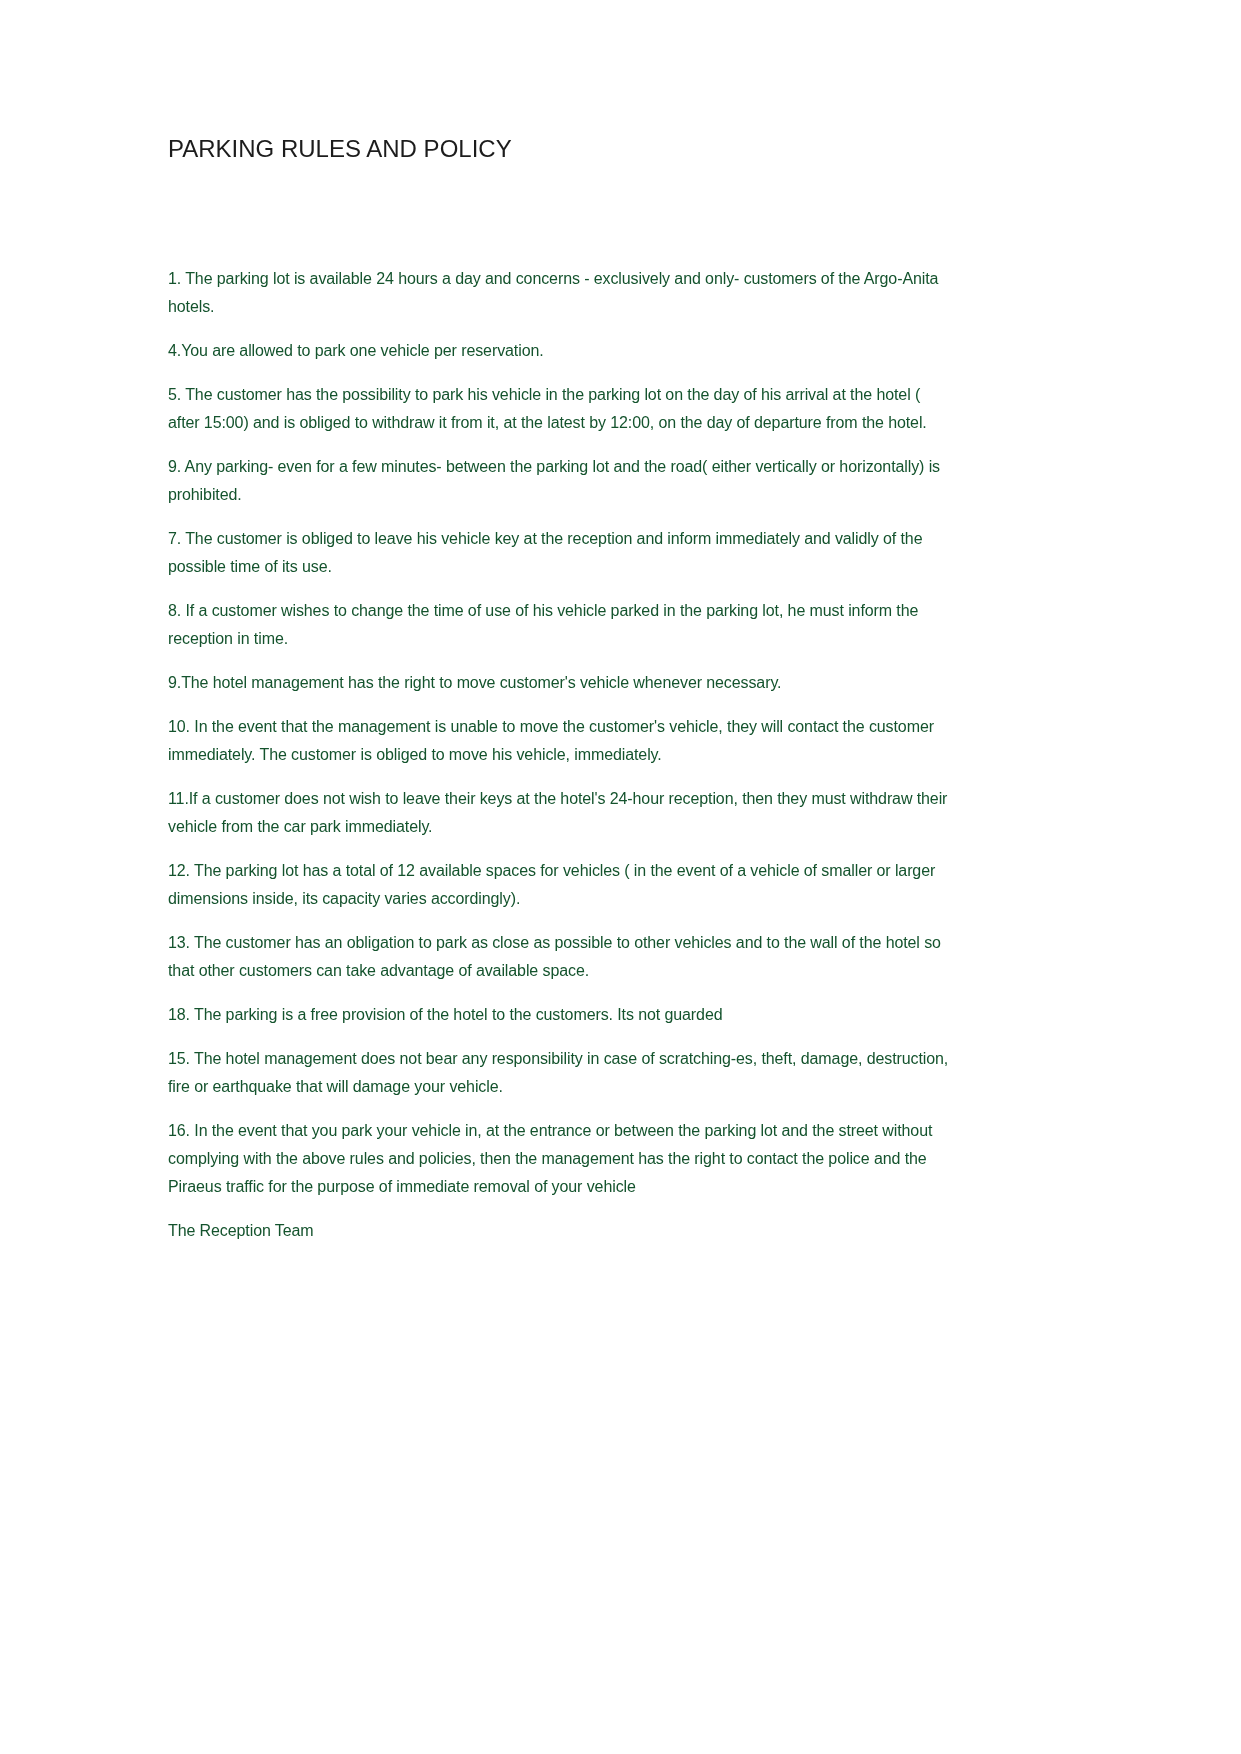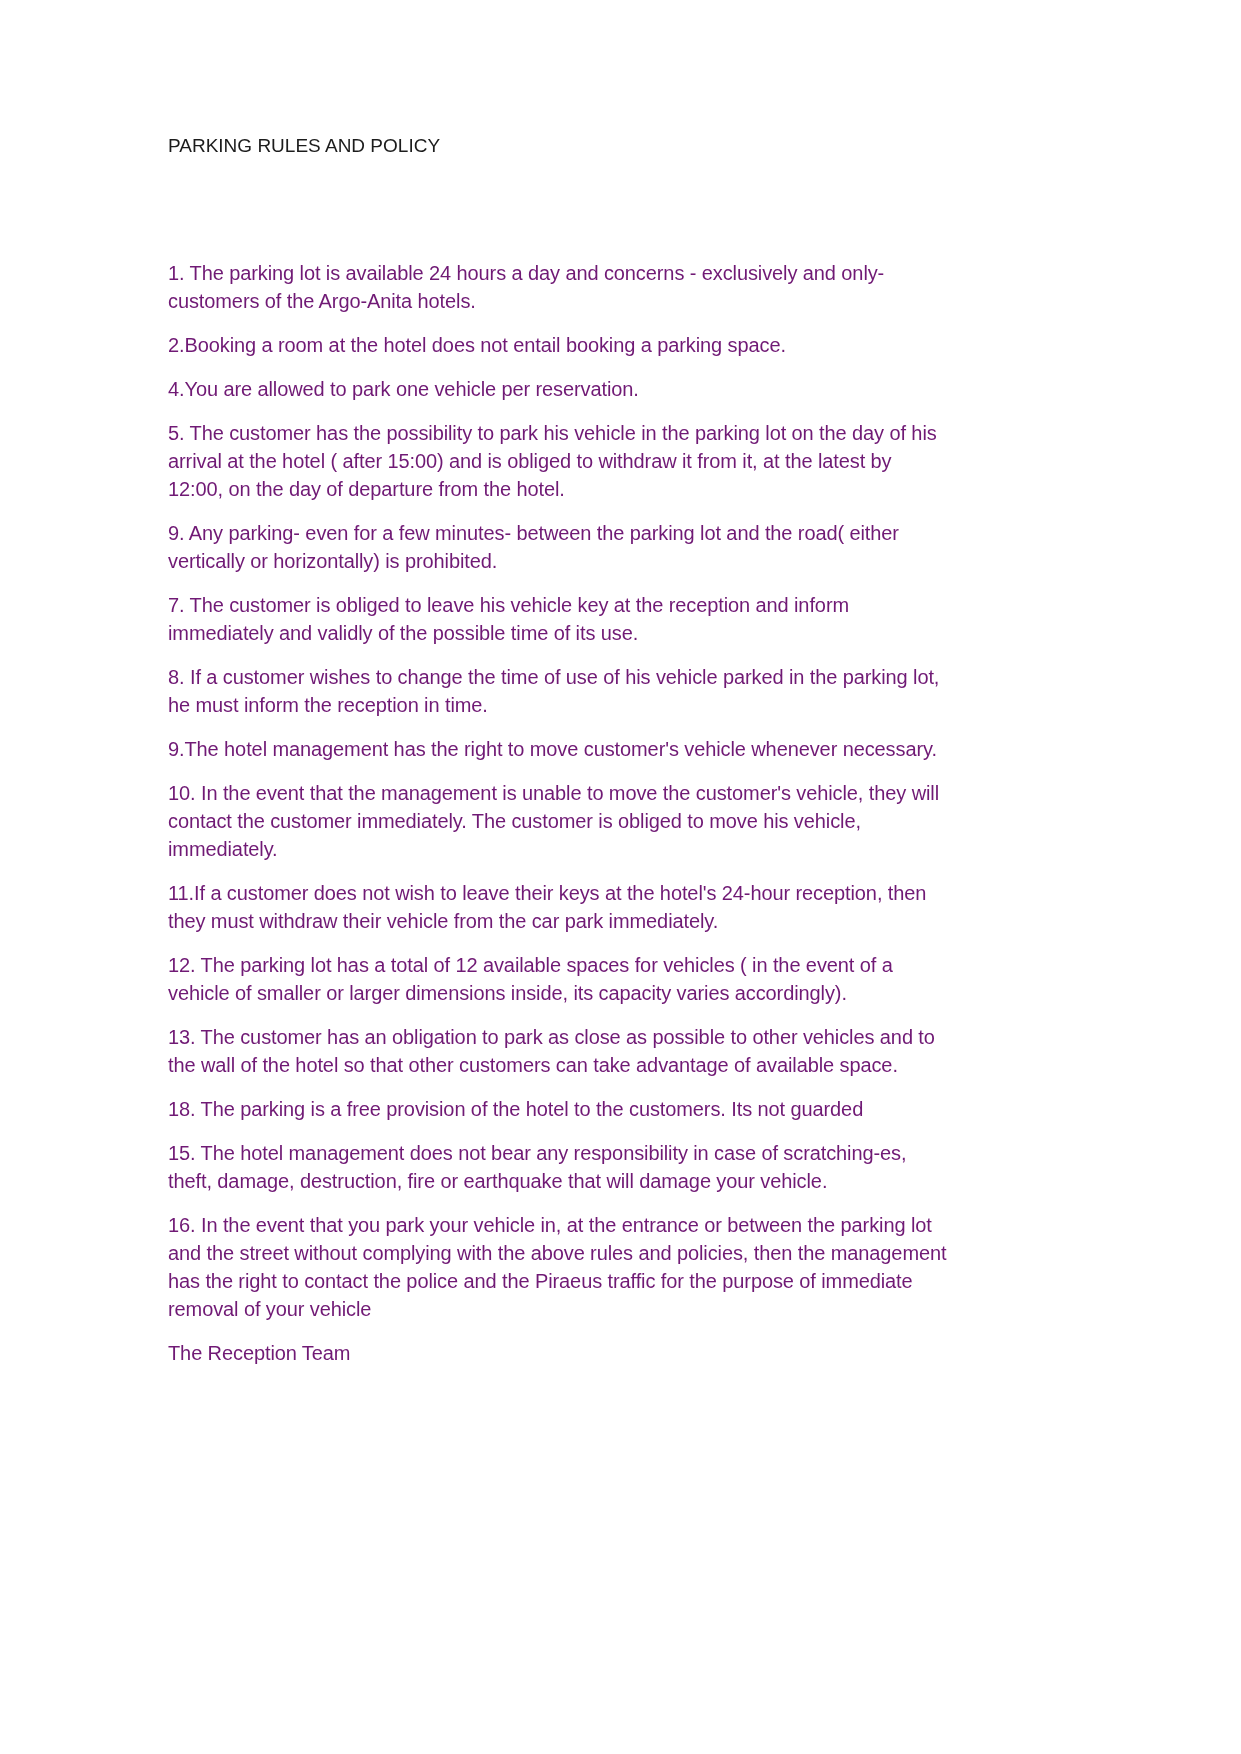--- a/index.html
+++ b/index.html
@@ -16,47 +16,46 @@
     font-family: "Liberation Sans", sans-serif;
     color: #1f1f1f;
   }
   .content {
     position: absolute;
     top: 135px;
     left: 168px;
     width: 782px;
   }
   .doc-title {
-    font-size: 19px;
+    font-size: 24px;
     font-weight: 400;
     letter-spacing: 0px;
     color: #1c1c1c;
     margin: 0 0 102px 0;
   }
   .rules p, .closing, .signature {
-    font-size: 20px;
+    font-size: 16px;
     line-height: 28px;
     letter-spacing: -0.1px;
     margin: 0 0 16px 0;
-    color: #701a75;
+    color: #14532d;
   }
   .closing {
     margin-top: 0;
   }
 </style>
 </head>
 <body>
 
 <div class="page">
   <div class="content">
     <h1 class="doc-title">PARKING RULES AND POLICY</h1>
 
     <div class="rules">
         <p>1. The parking lot is available 24 hours a day and concerns - exclusively and only- customers of the Argo-Anita hotels.</p>
-        <p>2.Booking a room at the hotel does not entail booking a parking space.</p>
         <p>4.You are allowed to park one vehicle per reservation.</p>
         <p>5. The customer has the possibility to park his vehicle in the parking lot on the day of his arrival at the hotel ( after 15:00) and is obliged to withdraw it from it, at the latest by 12:00, on the day of departure from the hotel.</p>
         <p>9. Any parking- even for a few minutes- between the parking lot and the road( either vertically or horizontally) is prohibited.</p>
         <p>7. The customer is obliged to leave his vehicle key at the reception and inform immediately and validly of the possible time of its use.</p>
         <p>8. If a customer wishes to change the time of use of his vehicle parked in the parking lot, he must inform the reception in time.</p>
         <p>9.The hotel management has the right to move customer's vehicle whenever necessary.</p>
         <p>10. In the event that the management is unable to move the customer's vehicle, they will contact the customer immediately. The customer is obliged to move his vehicle, immediately.</p>
         <p>11.If a customer does not wish to leave their keys at the hotel's 24-hour reception, then they must withdraw their vehicle from the car park immediately.</p>
         <p>12. The parking lot has a total of 12 available spaces for vehicles ( in the event of a vehicle of smaller or larger dimensions inside, its capacity varies accordingly).</p>
         <p>13. The customer has an obligation to park as close as possible to other vehicles and to the wall of the hotel so that other customers can take advantage of available space.</p>

